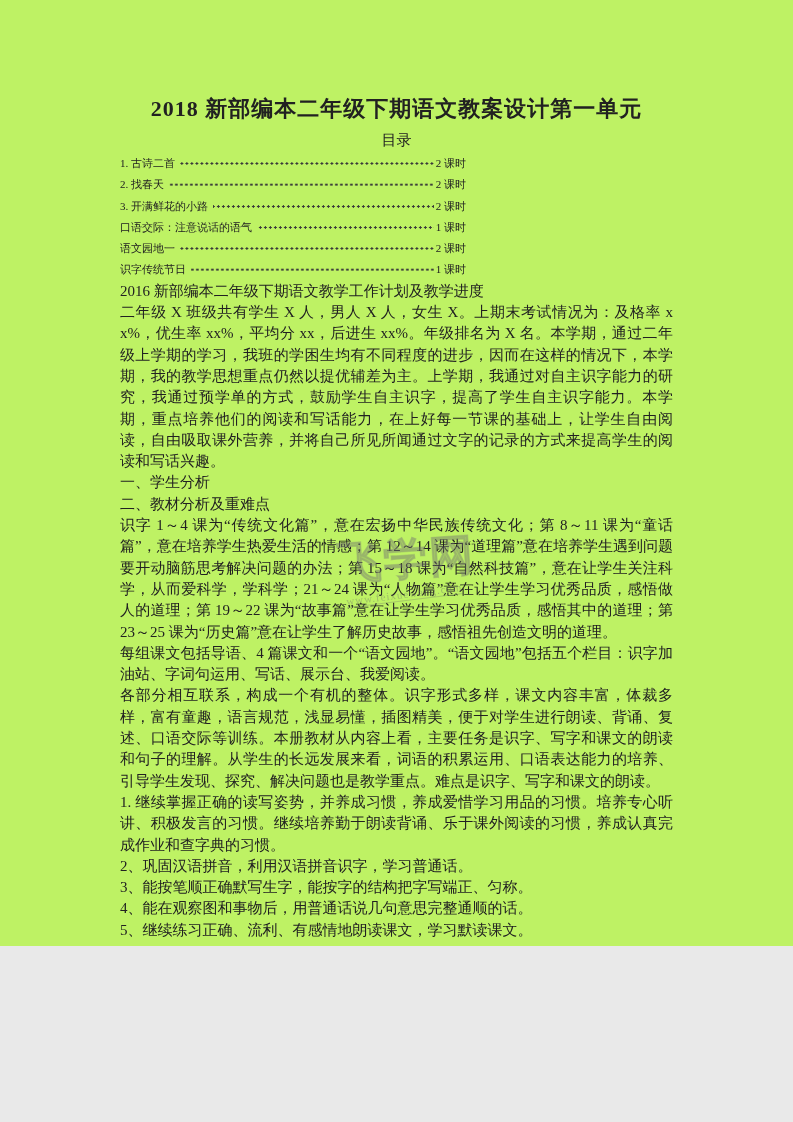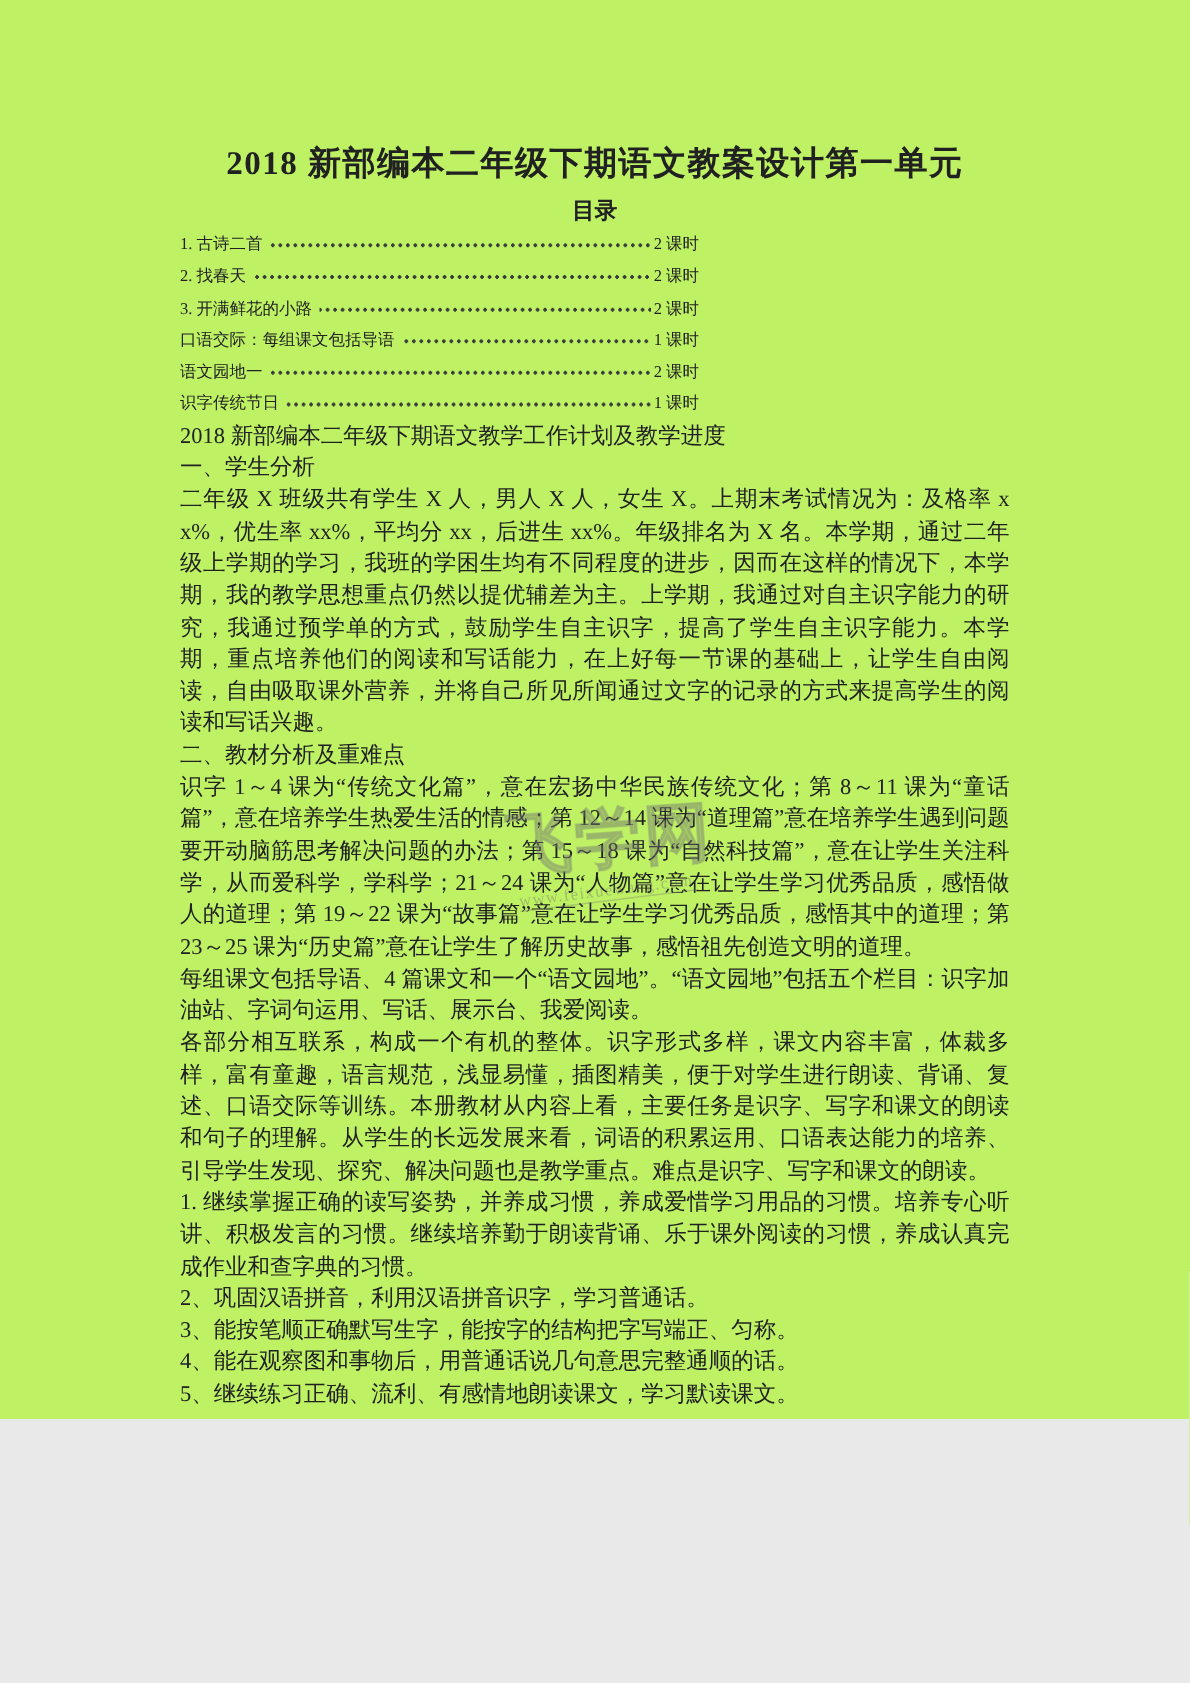--- a/index.html
+++ b/index.html
@@ -19,21 +19,21 @@
   .doc-title{
     font-size:22px;
     font-weight:bold;
     text-align:center;
     margin:0 0 7px 0;
     letter-spacing:1px;
     white-space:nowrap;
   }
   .toc-heading{
     font-size:15px;
-    font-weight:bold;
+    font-weight:normal;
     text-align:center;
     margin:0 0 3px 0;
   }
   .toc{width:346px;}
   .toc-row{
     display:flex;
     align-items:baseline;
     font-size:11px;
     line-height:21.3px;
     white-space:nowrap;
@@ -110,40 +110,40 @@
         <span class="toc-label">2. 找春天</span>
         <span class="toc-dots"></span>
         <span class="toc-value">2 课时</span>
       </div>
       <div class="toc-row">
         <span class="toc-label">3. 开满鲜花的小路</span>
         <span class="toc-dots"></span>
         <span class="toc-value">2 课时</span>
       </div>
       <div class="toc-row">
-        <span class="toc-label">口语交际：每组课文包括导语</span>
+        <span class="toc-label">口语交际：注意说话的语气</span>
         <span class="toc-dots"></span>
         <span class="toc-value">1 课时</span>
       </div>
       <div class="toc-row">
         <span class="toc-label">语文园地一</span>
         <span class="toc-dots"></span>
         <span class="toc-value">2 课时</span>
       </div>
       <div class="toc-row">
         <span class="toc-label">识字传统节日</span>
         <span class="toc-dots"></span>
         <span class="toc-value">1 课时</span>
       </div>
     </div>
 
     <div class="body-text">
-      <p>2018 新部编本二年级下期语文教学工作计划及教学进度</p>
+      <p>2016 新部编本二年级下期语文教学工作计划及教学进度</p>
+      <p>二年级 X 班级共有学生 X 人，男人 X 人，女生 X。上期末考试情况为：及格率 xx%，优生率 xx%，平均分 xx，后进生 xx%。年级排名为 X 名。本学期，通过二年级上学期的学习，我班的学困生均有不同程度的进步，因而在这样的情况下，本学期，我的教学思想重点仍然以提优辅差为主。上学期，我通过对自主识字能力的研究，我通过预学单的方式，鼓励学生自主识字，提高了学生自主识字能力。本学期，重点培养他们的阅读和写话能力，在上好每一节课的基础上，让学生自由阅读，自由吸取课外营养，并将自己所见所闻通过文字的记录的方式来提高学生的阅读和写话兴趣。</p>
       <p>一、学生分析</p>
-      <p>二年级 X 班级共有学生 X 人，男人 X 人，女生 X。上期末考试情况为：及格率 xx%，优生率 xx%，平均分 xx，后进生 xx%。年级排名为 X 名。本学期，通过二年级上学期的学习，我班的学困生均有不同程度的进步，因而在这样的情况下，本学期，我的教学思想重点仍然以提优辅差为主。上学期，我通过对自主识字能力的研究，我通过预学单的方式，鼓励学生自主识字，提高了学生自主识字能力。本学期，重点培养他们的阅读和写话能力，在上好每一节课的基础上，让学生自由阅读，自由吸取课外营养，并将自己所见所闻通过文字的记录的方式来提高学生的阅读和写话兴趣。</p>
       <p>二、教材分析及重难点</p>
       <p>识字 1～4 课为“传统文化篇”，意在宏扬中华民族传统文化；第 8～11 课为“童话篇”，意在培养学生热爱生活的情感；第 12～14 课为“道理篇”意在培养学生遇到问题要开动脑筋思考解决问题的办法；第 15～18 课为“自然科技篇”，意在让学生关注科学，从而爱科学，学科学；21～24 课为“人物篇”意在让学生学习优秀品质，感悟做人的道理；第 19～22 课为“故事篇”意在让学生学习优秀品质，感悟其中的道理；第 23～25 课为“历史篇”意在让学生了解历史故事，感悟祖先创造文明的道理。</p>
       <p>每组课文包括导语、4 篇课文和一个“语文园地”。“语文园地”包括五个栏目：识字加油站、字词句运用、写话、展示台、我爱阅读。</p>
       <p>各部分相互联系，构成一个有机的整体。识字形式多样，课文内容丰富，体裁多样，富有童趣，语言规范，浅显易懂，插图精美，便于对学生进行朗读、背诵、复述、口语交际等训练。本册教材从内容上看，主要任务是识字、写字和课文的朗读和句子的理解。从学生的长远发展来看，词语的积累运用、口语表达能力的培养、引导学生发现、探究、解决问题也是教学重点。难点是识字、写字和课文的朗读。</p>
       <p>1. 继续掌握正确的读写姿势，并养成习惯，养成爱惜学习用品的习惯。培养专心听讲、积极发言的习惯。继续培养勤于朗读背诵、乐于课外阅读的习惯，养成认真完成作业和查字典的习惯。</p>
       <p>2、巩固汉语拼音，利用汉语拼音识字，学习普通话。</p>
       <p>3、能按笔顺正确默写生字，能按字的结构把字写端正、匀称。</p>
       <p>4、能在观察图和事物后，用普通话说几句意思完整通顺的话。</p>
       <p>5、继续练习正确、流利、有感情地朗读课文，学习默读课文。</p>
 

